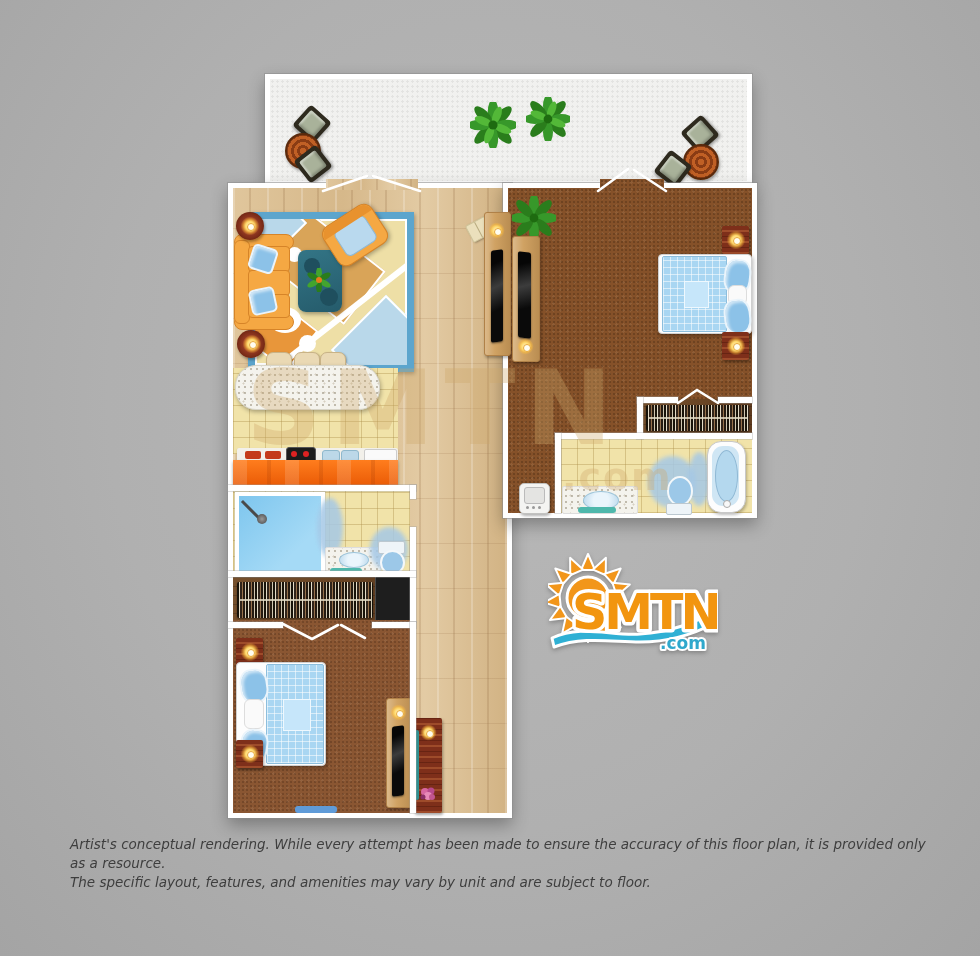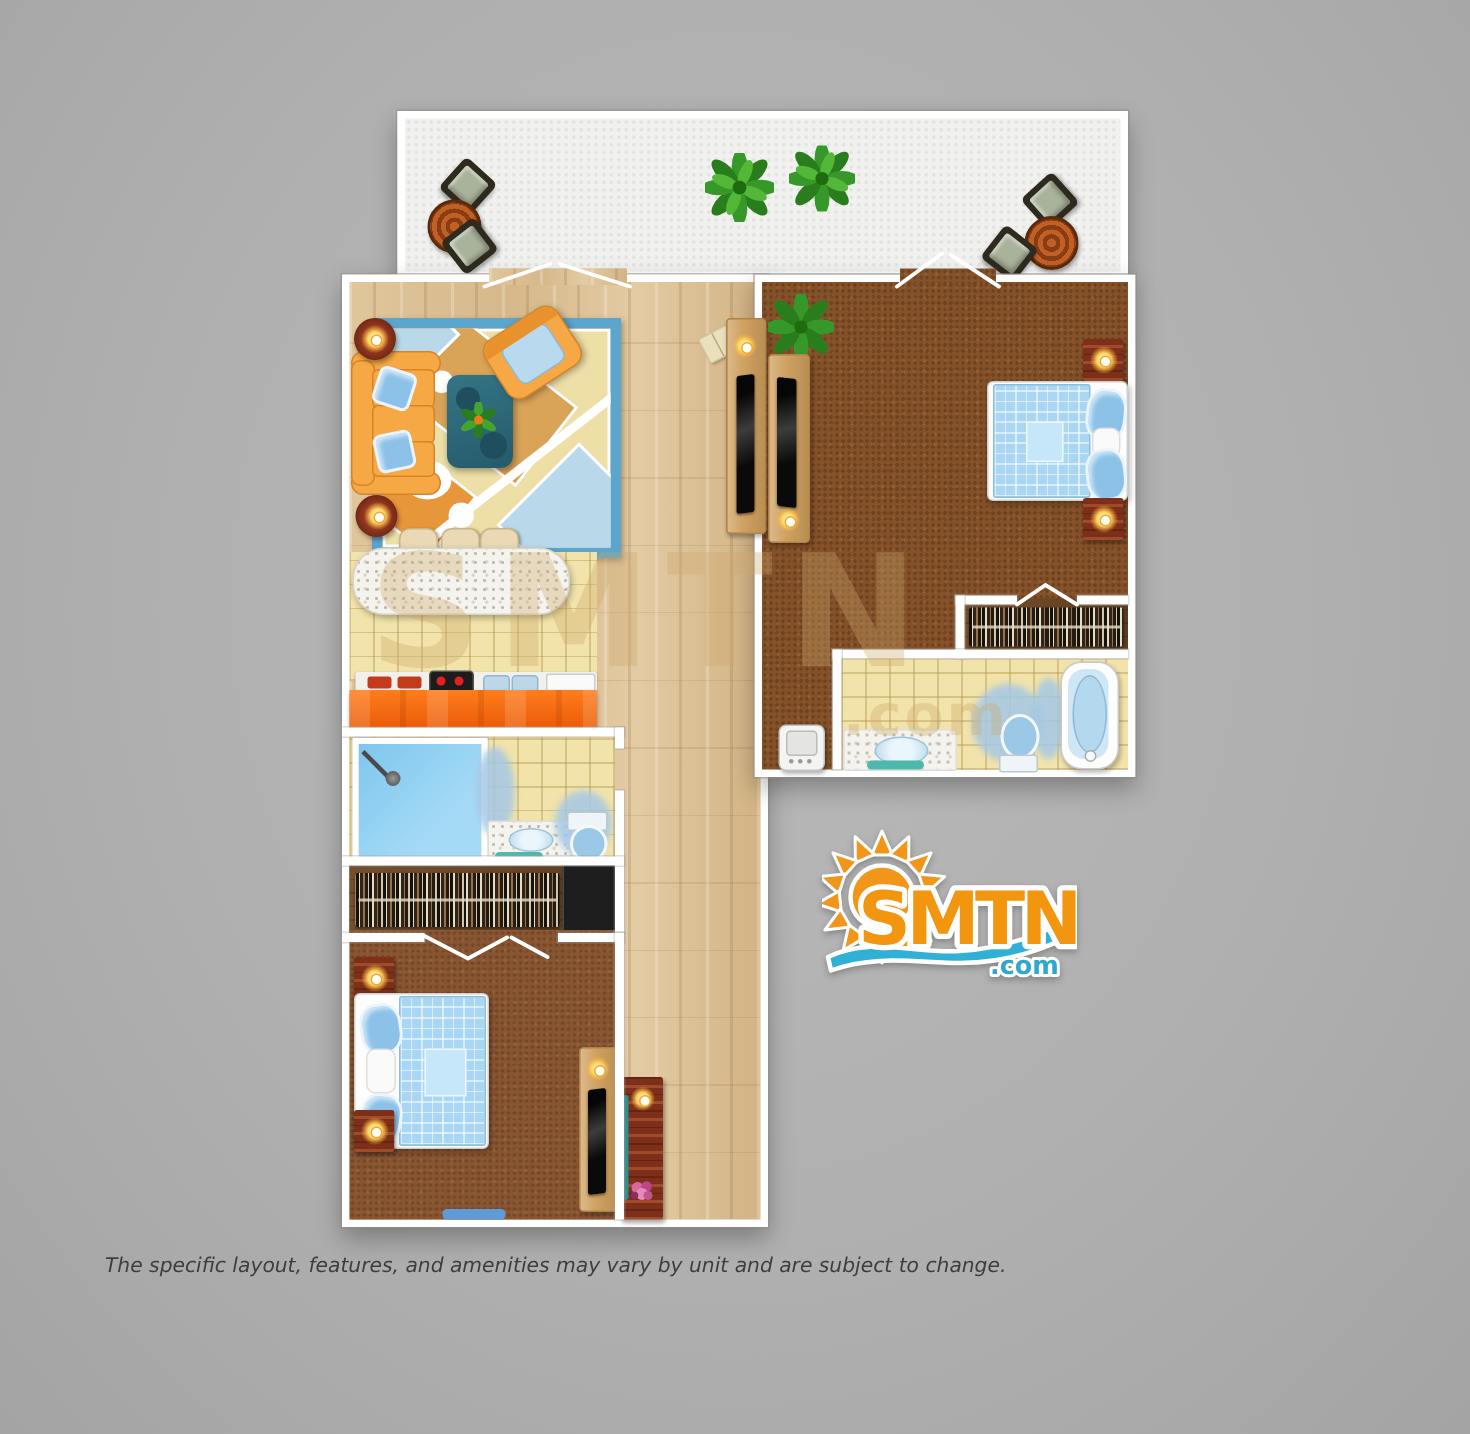--- a/index.html
+++ b/index.html
@@ -384,16 +384,17 @@
         <polygon points="40,2 33,18 47,18" transform="rotate(108 40 46)"></polygon>
       </g>
       <circle cx="40" cy="46" r="21" fill="#f2961a" stroke="#fff" stroke-width="3"></circle>
     </g>
     <path d="M4,86 C34,72 62,84 92,82 C124,80 146,70 166,61 L167,71 C148,81 124,90 92,90 C64,90 36,84 6,95 Z" fill="#2fb0d4" stroke="#fff" stroke-width="3" stroke-linejoin="round"></path>
     <text x="24" y="77" font-size="49" font-weight="bold" letter-spacing="-3" fill="#f2950f" stroke="#fff" stroke-width="7" paint-order="stroke" stroke-linejoin="round">SMTN</text>
     <text x="112" y="97" font-size="17" font-weight="bold" fill="#2fa8cc" stroke="#fff" stroke-width="4" paint-order="stroke" stroke-linejoin="round">.com</text>
   </svg>
 
   <div id="disclaimer">
-    <div>The specific layout, features, and amenities may vary by unit and are subject to change.</div>
+    <div>Artist's conceptual rendering. While every attempt has been made to ensure the accuracy of this floor plan, it is provided only as a resource.</div>
+    <div>The specific layout, features, and amenities may vary by unit and are subject to floor.</div>
   </div>
 
 </div>
 
 </body></html>

